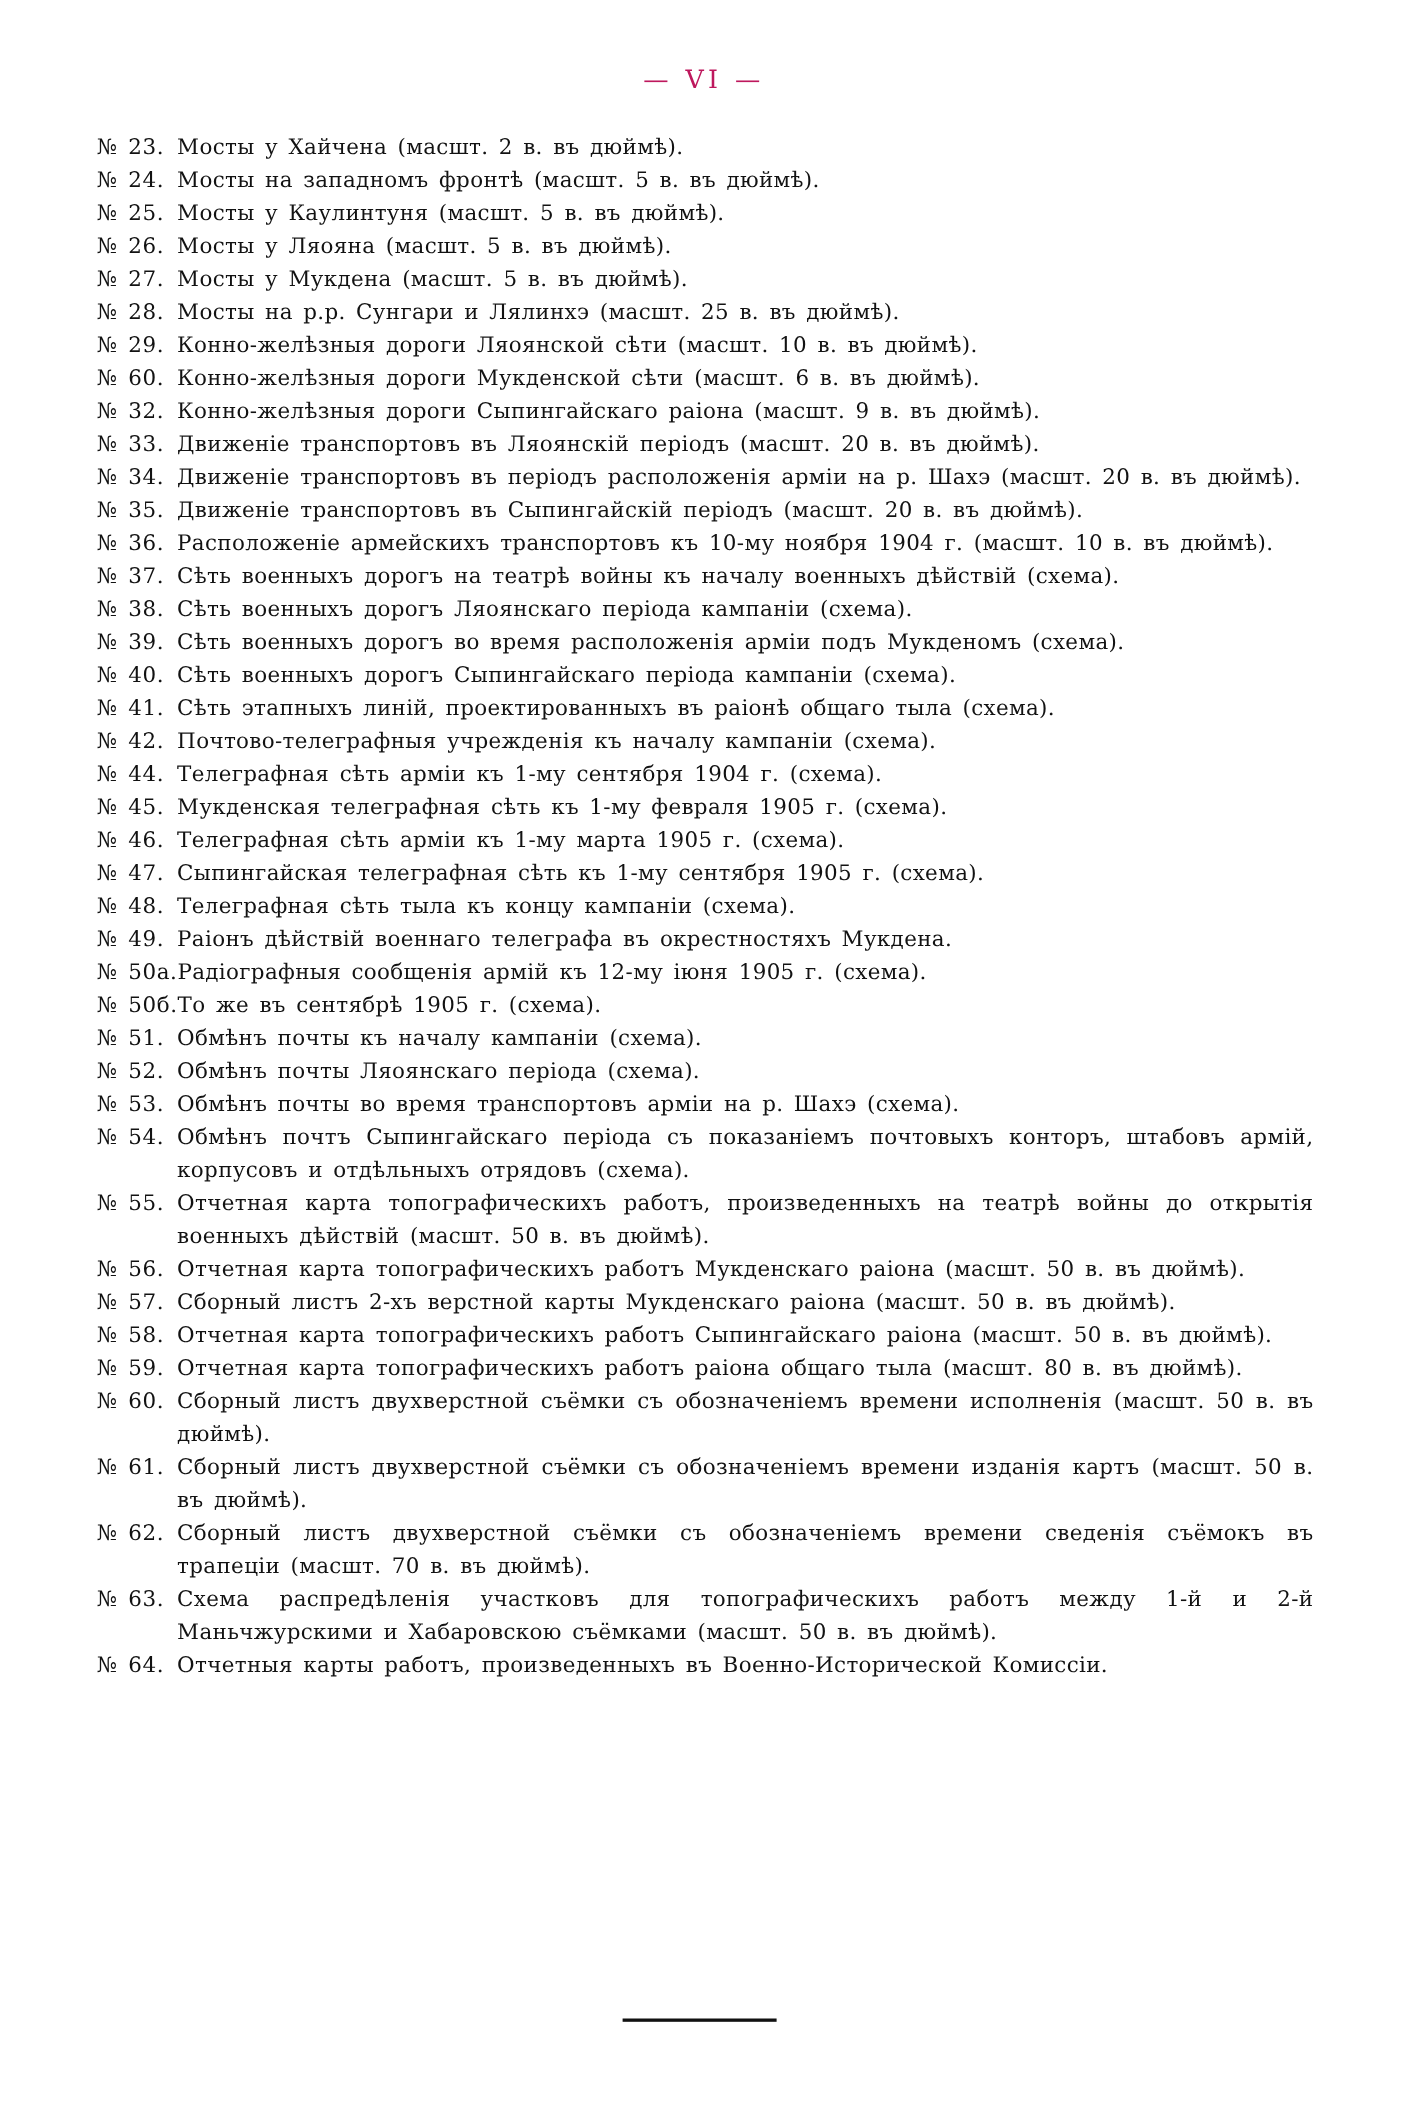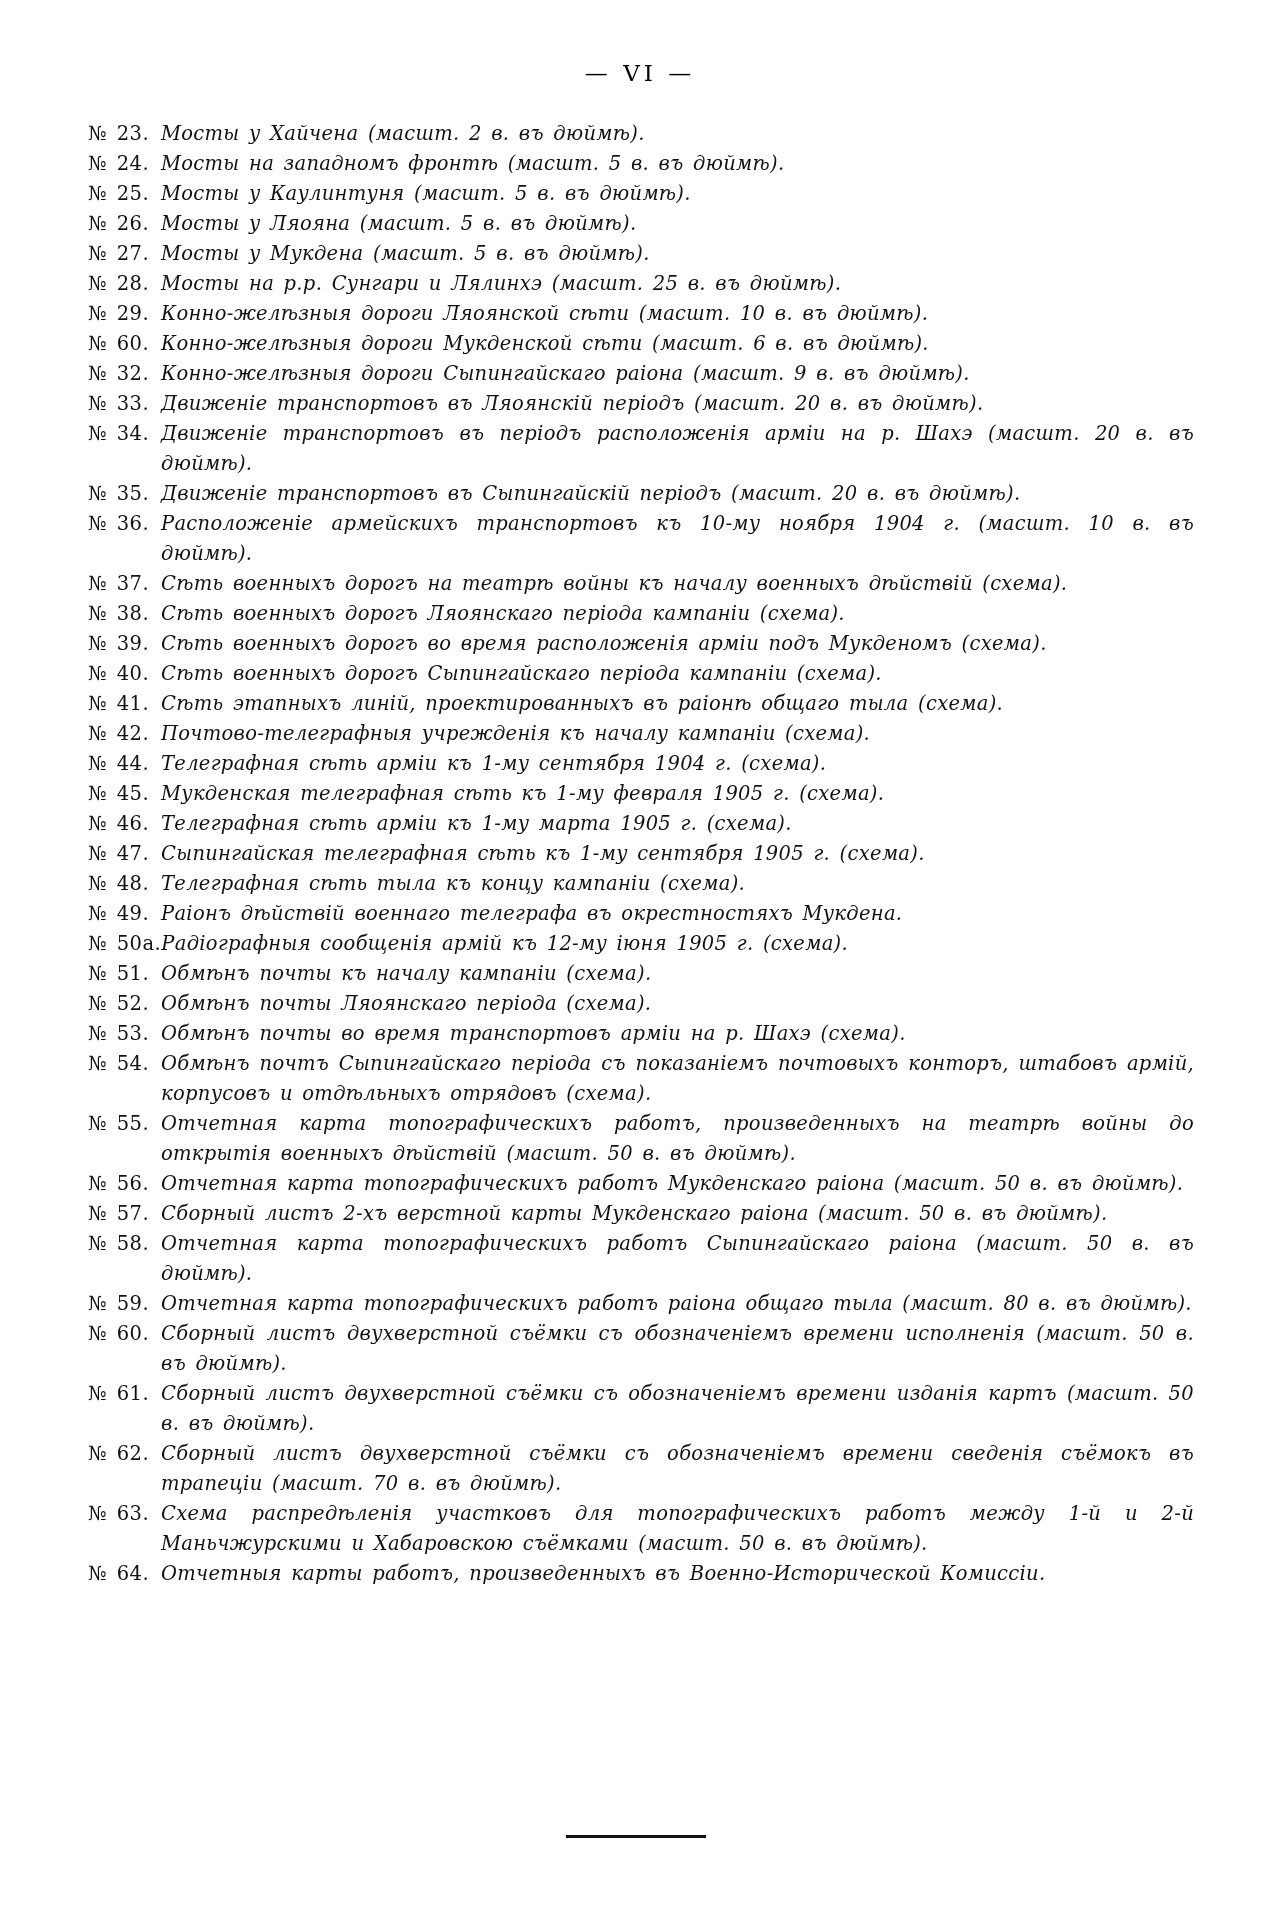--- a/index.html
+++ b/index.html
@@ -17,21 +17,21 @@
     -webkit-font-smoothing: none;
   }
   .page-header {
     position: absolute;
     top: 60px;
     left: 0;
     width: 100%;
     text-align: center;
     font-size: 23px;
     letter-spacing: 4px;
-    color: #000000;
+    color: #be185d;
   }
   .entries {
     position: absolute;
     top: 119px;
     left: 88px;
     width: 1106px;
   }
   .entry {
     display: flex;
     align-items: flex-start;
@@ -41,21 +41,20 @@
     word-spacing: 3px;
   }
   .entry .num {
     flex: 0 0 73px;
     white-space: nowrap;
     letter-spacing: 0.5px;
   }
   .entry .body {
     flex: 1 1 auto;
     text-align: justify;
-    font-style: italic;
   }
   .bottom-rule {
     position: absolute;
     top: 1835px;
     left: 566px;
     width: 140px;
     height: 3px;
     background: #111111;
   }
 </style>
@@ -163,20 +162,24 @@
     </div>
     <div class="entry">
       <span class="num">№ 49.</span>
       <div class="body">Раіонъ дѣйствій военнаго телеграфа въ окрестностяхъ Мукдена.</div>
     </div>
     <div class="entry">
       <span class="num">№ 50а.</span>
       <div class="body">Радіографныя сообщенія армій къ 12-му іюня 1905 г. (схема).</div>
     </div>
     <div class="entry">
+      <span class="num">№ 50б.</span>
+      <div class="body">То же въ сентябрѣ 1905 г. (схема).</div>
+    </div>
+    <div class="entry">
       <span class="num">№ 51.</span>
       <div class="body">Обмѣнъ почты къ началу кампаніи (схема).</div>
     </div>
     <div class="entry">
       <span class="num">№ 52.</span>
       <div class="body">Обмѣнъ почты Ляоянскаго періода (схема).</div>
     </div>
     <div class="entry">
       <span class="num">№ 53.</span>
       <div class="body">Обмѣнъ почты во время транспортовъ арміи на р. Шахэ (схема).</div>

